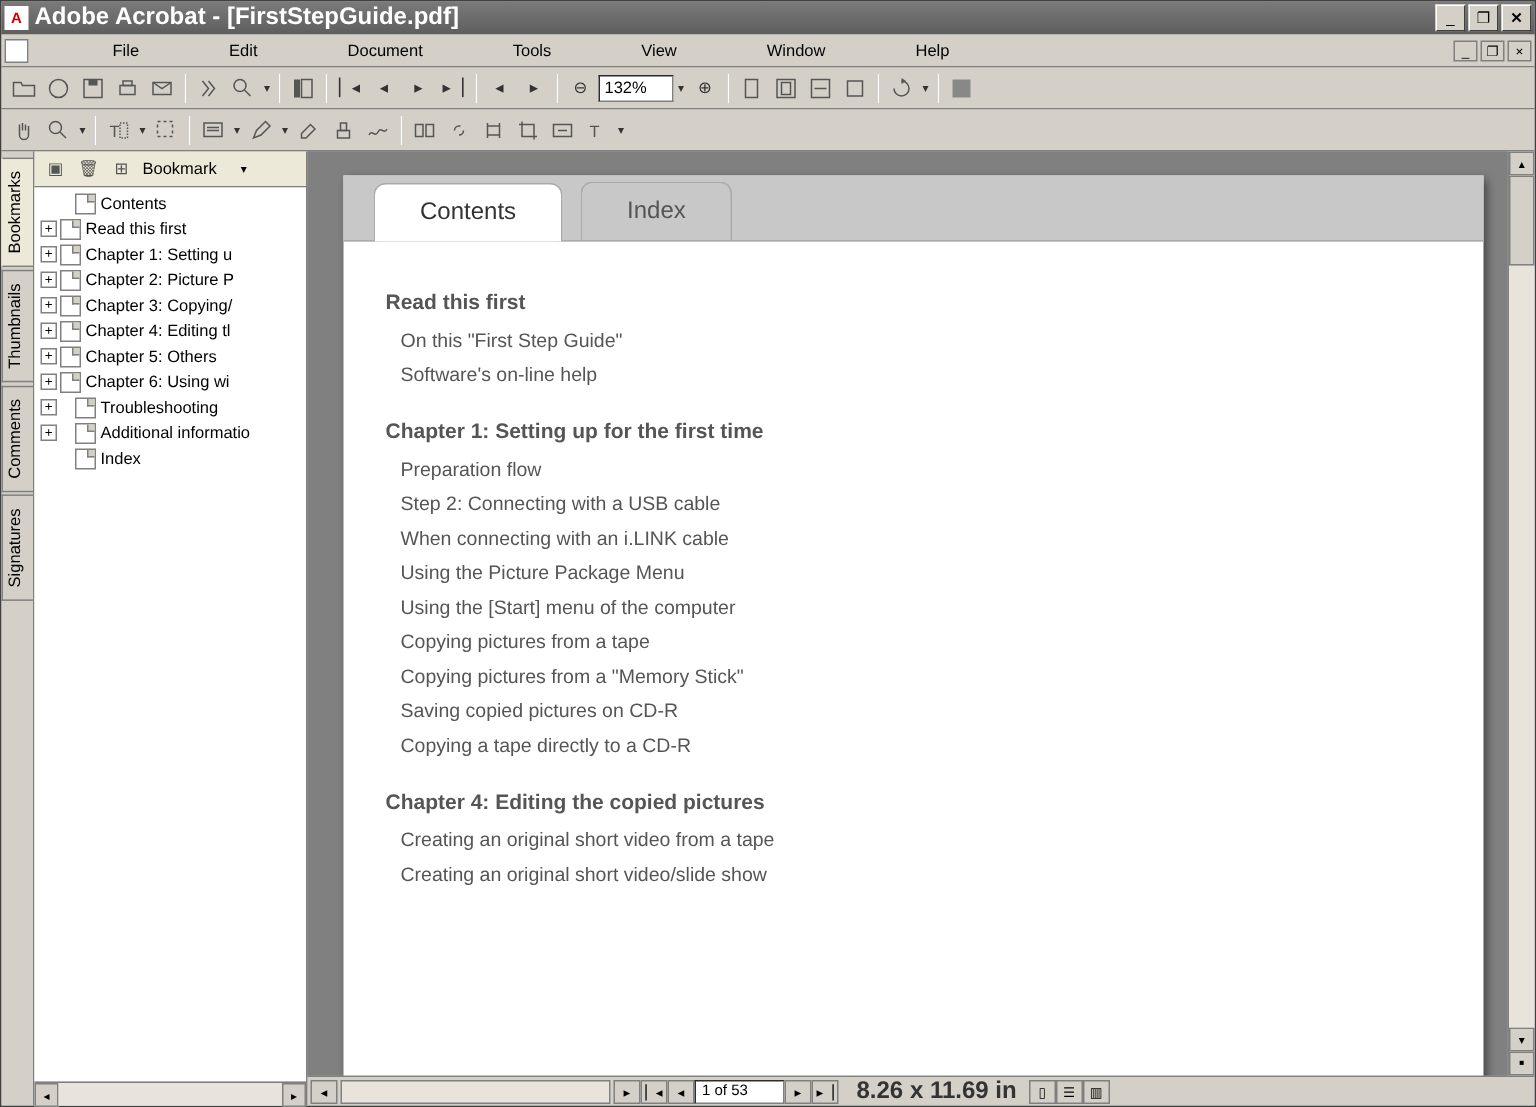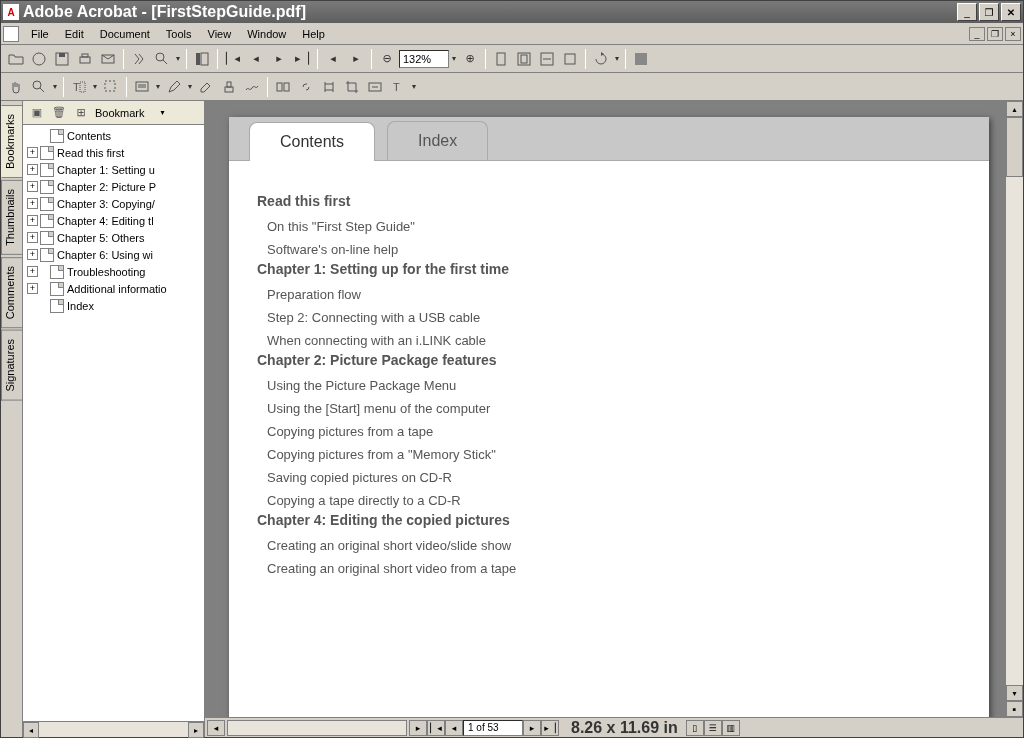--- a/index.html
+++ b/index.html
@@ -9,21 +9,21 @@
 
 .titlebar { height: 22px; background: linear-gradient(to bottom, #7a7a7a, #5e5e5e); color: #fff; display: flex; align-items: center; padding: 0 2px; }
 .titlebar .app-icon { width: 16px; height: 16px; background: #fff; margin-right: 4px; display:inline-flex;align-items:center;justify-content:center;color:#c00;font-weight:bold;font-size:10px;}
 .titlebar .title { flex: 1; font-weight: bold; font-size: 16px; }
 .titlebar .win-btns { display: flex; gap: 2px; }
 .titlebar .win-btn { width: 20px; height: 18px; background: #d4d0c8; border: 1px solid #fff; border-right-color:#404040; border-bottom-color:#404040; display:flex; align-items:center; justify-content:center; color:#000; font-family: Arial; font-size:10px; cursor:pointer;}
 .titlebar .win-btn.close { font-weight:bold; }
 
 .menubar { height: 22px; background: #d4d0c8; display: flex; align-items: center; padding: 0 2px; border-bottom: 1px solid #808080; }
 .menubar .doc-icon { width:16px; height:16px; margin-right:4px; background:#fff; border:1px solid #808080; display:inline-block;}
-.menubar .menu-item { padding: 2px 8px; cursor: pointer; }
+.menubar .menu-item { padding: 2px 8px; cursor: pointer; margin-left: 44px; }
 .menubar .spacer { flex:1; }
 .menubar .mdi-btn { width:16px; height:14px; border:1px solid #808080; background:#d4d0c8; margin-left:2px; display:flex;align-items:center;justify-content:center;font-size:9px;cursor:pointer;}
 
 .toolbar { height: 28px; background: #d4d0c8; display: flex; align-items: center; padding: 2px 4px; border-bottom: 1px solid #808080; gap:1px;}
 .tb-btn { width: 22px; height: 22px; display:flex; align-items:center; justify-content:center; cursor:pointer; border:1px solid transparent; color:#333;}
 .tb-sep { width:1px; height:20px; background:#808080; margin:0 3px; border-right:1px solid #fff;}
 .tb-dd { width:8px; font-size:8px; color:#333;}
 .zoom-field { width:50px; height:18px; border:1px inset #808080; background:#fff; padding:0 3px; font-size:11px;}
 
 .content-area { flex:1; display:flex; min-height:0; }
@@ -47,21 +47,21 @@
 .bm-scroll .strack{flex:1;background:#e8e4dc;}
 
 .doc-area { flex:1; display:flex; flex-direction:column; background:#808080; min-width:0;}
 .doc-scroll-wrap { flex:1; display:flex; min-height:0;}
 .doc-canvas { flex:1; overflow:hidden; background:#808080; padding:16px 0 0 24px; position:relative;}
 .page { width: 760px; background:#fff; box-shadow: 2px 2px 6px rgba(0,0,0,0.5); min-height:680px; padding:0;}
 .page-tabs-row { background:#c8c8c8; height:44px; display:flex; align-items:flex-end; padding-left:20px; border-bottom:1px solid #aaa;}
 .page-tab { padding:10px 30px 10px 30px; background:#c8c8c8; color:#555; font-size:16px; border-top-left-radius:8px; border-top-right-radius:8px; margin-right:12px; cursor:pointer; border:1px solid #aaa; border-bottom:none;}
 .page-tab.active { background:#fff; color:#333; font-weight:normal; position:relative; top:1px;}
 .page-body { padding: 24px 28px; color:#555;}
-.section-h { font-size:14px; font-weight:bold; color:#555; margin-bottom:6px;}
+.section-h { font-size:14px; font-weight:bold; color:#555; margin-top:18px; margin-bottom:6px;}
 .section-h.first{ margin-top:8px;}
 .item-line { font-size:13px; color:#555; padding:4px 0 4px 10px;}
 
 .vscroll { width:18px; background:#d4d0c8; border-left:1px solid #808080; display:flex; flex-direction:column;}
 .vscroll .sbtn{height:16px;border:1px solid #808080;background:#d4d0c8;display:flex;align-items:center;justify-content:center;font-size:8px;cursor:pointer;}
 .vscroll .strack{flex:1; background:#e8e4dc; position:relative;}
 .vscroll .sthumb{position:absolute;left:0;right:0;top:0;height:60px;background:#d4d0c8;border:1px solid #808080;}
 
 .statusbar { height:20px; background:#d4d0c8; border-top:1px solid #808080; display:flex; align-items:center;}
 .statusbar .nav-grp{display:flex;align-items:center;gap:1px;margin-left:2px;}
@@ -390,30 +390,29 @@
               <div class="page-tab">Index</div>
             </div>
             <div class="page-body" id="page-body">
                 <div class="section-h first">Read this first</div>
                 <div class="item-line">On this "First Step Guide"</div>
                 <div class="item-line">Software's on-line help</div>
                 <div class="section-h">Chapter 1: Setting up for the first time</div>
                 <div class="item-line">Preparation flow</div>
                 <div class="item-line">Step 2: Connecting with a USB cable</div>
                 <div class="item-line">When connecting with an i.LINK cable</div>
-                <div class="section-h">Chapter 2: Picture Package features</div>
                 <div class="item-line">Using the Picture Package Menu</div>
                 <div class="item-line">Using the [Start] menu of the computer</div>
                 <div class="item-line">Copying pictures from a tape</div>
                 <div class="item-line">Copying pictures from a "Memory Stick"</div>
                 <div class="item-line">Saving copied pictures on CD-R</div>
                 <div class="item-line">Copying a tape directly to a CD-R</div>
                 <div class="section-h">Chapter 4: Editing the copied pictures</div>
+                <div class="item-line">Creating an original short video from a tape</div>
                 <div class="item-line">Creating an original short video/slide show</div>
-                <div class="item-line">Creating an original short video from a tape</div>
               </div>
           </div>
         </div>
         <div class="vscroll">
           <div class="sbtn">▴</div>
           <div class="strack">
               <div class="sthumb"></div>
             </div>
           <div class="sbtn">▾</div>
           <div class="sbtn" style="font-size:11px;">▪</div>

